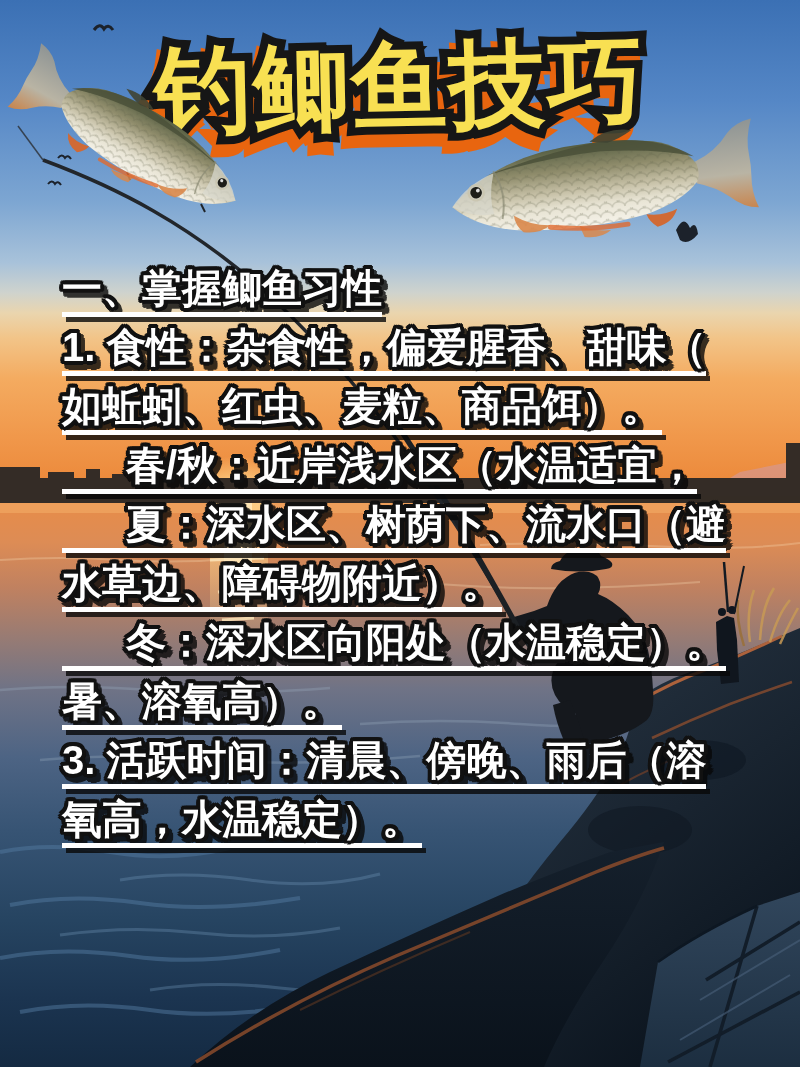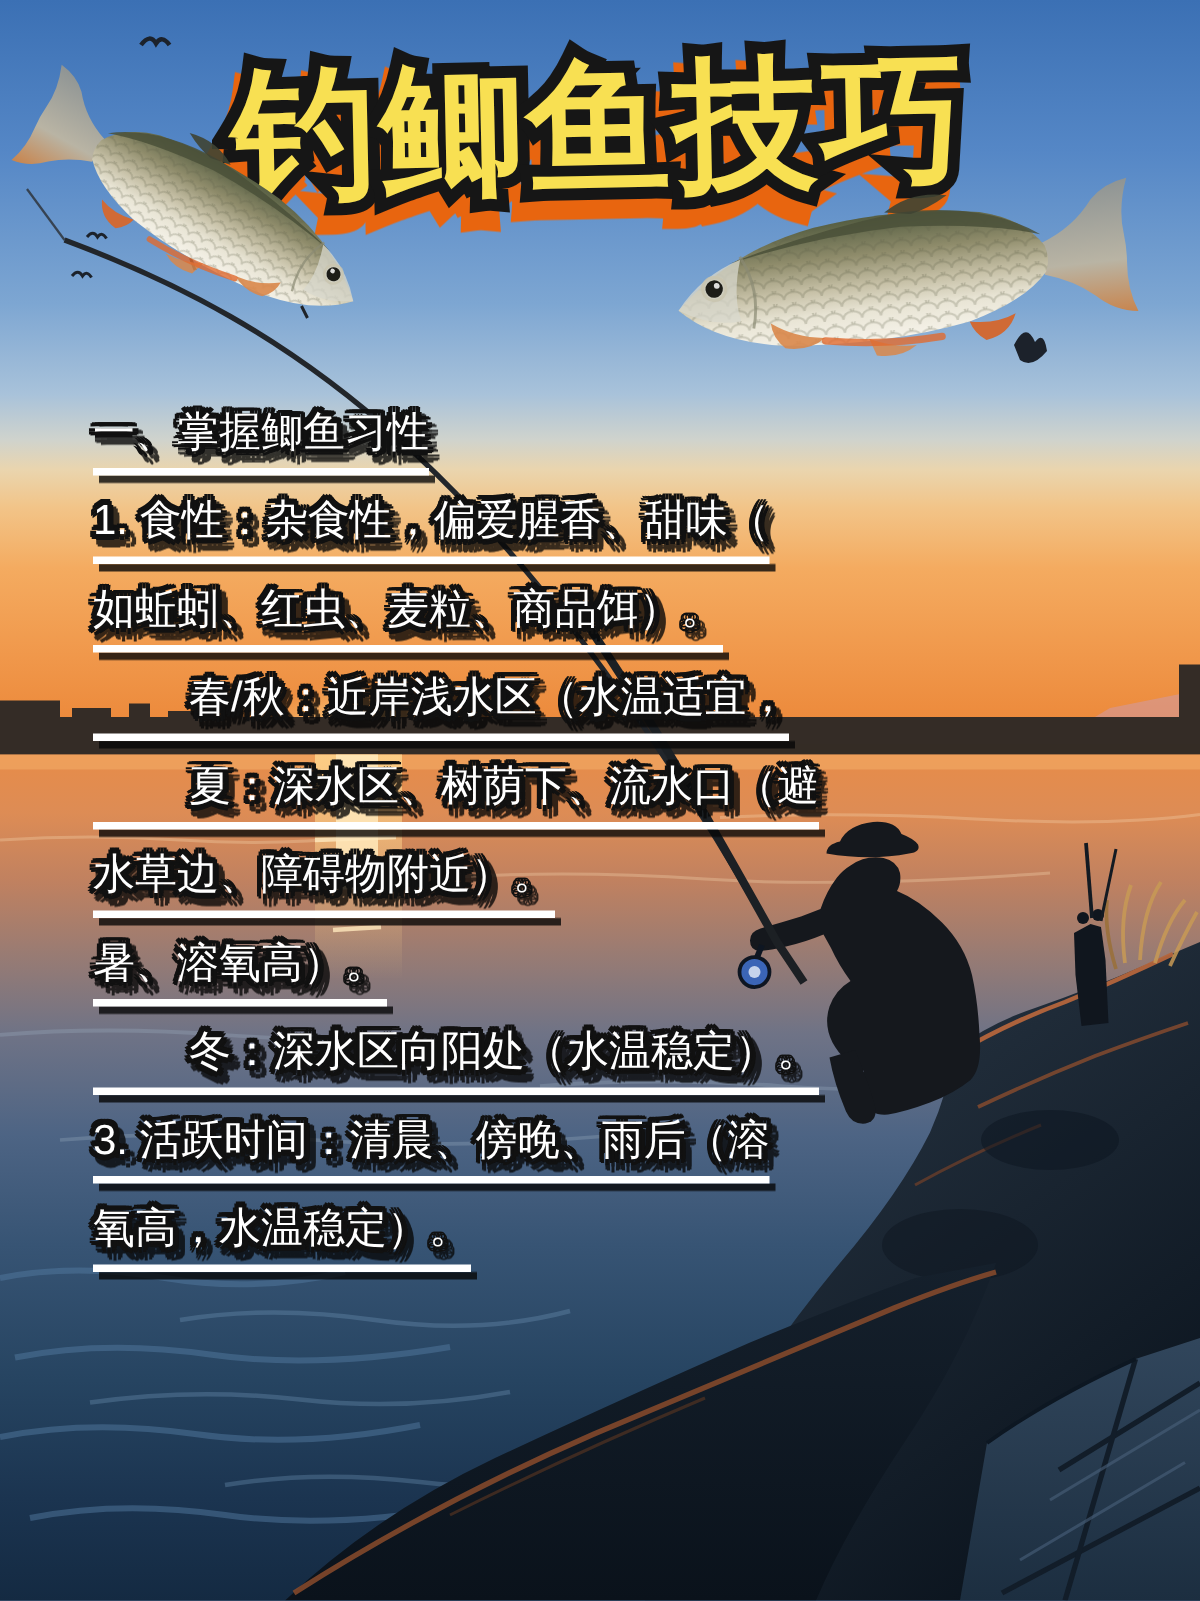--- a/index.html
+++ b/index.html
@@ -32,21 +32,21 @@
   .poster-title::before{
     content:attr(data-text);
     position:absolute;left:0;top:0;
     z-index:-1;
     -webkit-text-stroke:16px #161616;
   }
 
   
   .tips{position:absolute;left:62px;top:266px;z-index:4;width:720px;}
   .tip-line{
-    font-size:28px;font-weight:400;
+    font-size:40px;font-weight:700;
     line-height:44px;
     margin-bottom:8px;
     color:#ffffff;
     white-space:nowrap;
     filter:drop-shadow(4px 5px 0 rgba(8,8,8,0.8));
   }
   .tip-line .u{
     display:inline-block;
     padding-bottom:2px;
     border-bottom:5px solid #ffffff;
@@ -312,19 +312,19 @@
     <use href="#fishShape" transform="translate(604,184) rotate(-6.5) scale(0.97)"></use>
   </svg>
 
   <main class="tips">
     <div class="tip-line"><span class="u">一、掌握鲫鱼习性</span></div>
     <div class="tip-line"><span class="u">1. 食性：杂食性，偏爱腥香、甜味（</span></div>
     <div class="tip-line"><span class="u">如蚯蚓、红虫、麦粒、商品饵）。</span></div>
     <div class="tip-line indent"><span class="u">春/秋：近岸浅水区（水温适宜，</span></div>
     <div class="tip-line indent"><span class="u">夏：深水区、树荫下、流水口（避</span></div>
     <div class="tip-line"><span class="u">水草边、障碍物附近）。</span></div>
+    <div class="tip-line indent"><span class="u">冬：深水区向阳处（水温稳定）。</span></div>
     <div class="tip-line"><span class="u">暑、溶氧高）。</span></div>
-    <div class="tip-line indent"><span class="u">冬：深水区向阳处（水温稳定）。</span></div>
     <div class="tip-line"><span class="u">3. 活跃时间：清晨、傍晚、雨后（溶</span></div>
     <div class="tip-line"><span class="u">氧高，水温稳定）。</span></div>
   </main>
 
 </div>
 
 </body></html>

